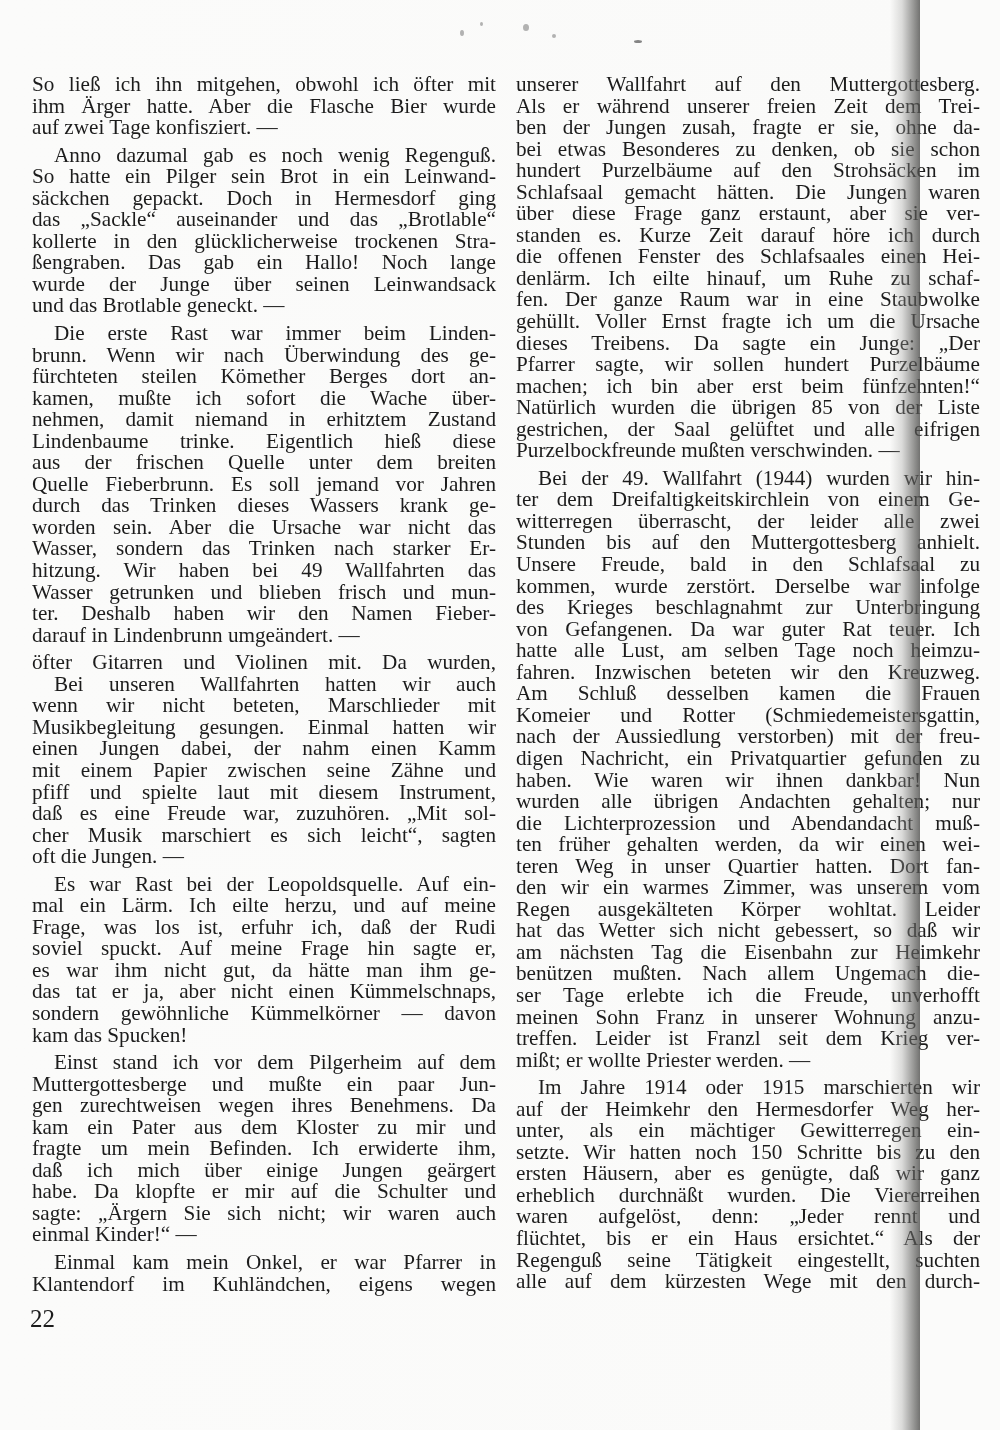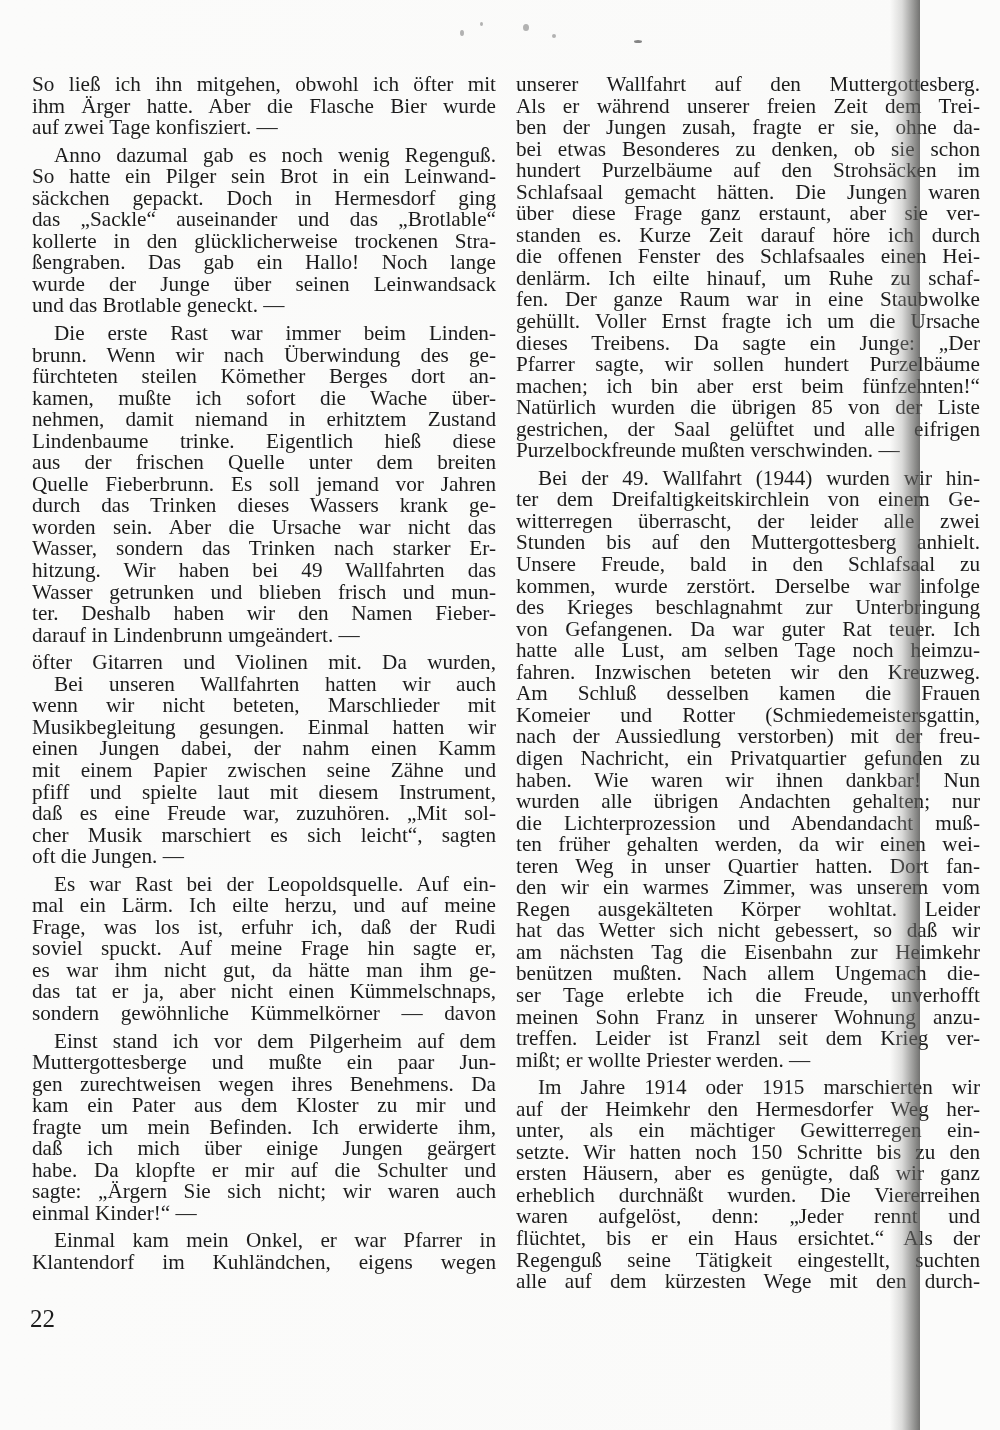--- a/index.html
+++ b/index.html
@@ -127,20 +127,21 @@
         <span class="line last">oft die Jungen. —</span>
       </div>
       <div class="para">
         <span class="line indent">Es war Rast bei der Leopoldsquelle. Auf ein-</span>
         <span class="line">mal ein Lärm. Ich eilte herzu, und auf meine</span>
         <span class="line">Frage, was los ist, erfuhr ich, daß der Rudi</span>
         <span class="line">soviel spuckt. Auf meine Frage hin sagte er,</span>
         <span class="line">es war ihm nicht gut, da hätte man ihm ge-</span>
         <span class="line">das tat er ja, aber nicht einen Kümmelschnaps,</span>
         <span class="line">sondern gewöhnliche Kümmelkörner — davon</span>
+        <span class="line last">kam das Spucken!</span>
       </div>
       <div class="para">
         <span class="line indent">Einst stand ich vor dem Pilgerheim auf dem</span>
         <span class="line">Muttergottesberge und mußte ein paar Jun-</span>
         <span class="line">gen zurechtweisen wegen ihres Benehmens. Da</span>
         <span class="line">kam ein Pater aus dem Kloster zu mir und</span>
         <span class="line">fragte um mein Befinden. Ich erwiderte ihm,</span>
         <span class="line">daß ich mich über einige Jungen geärgert</span>
         <span class="line">habe. Da klopfte er mir auf die Schulter und</span>
         <span class="line">sagte: „Ärgern Sie sich nicht; wir waren auch</span>

